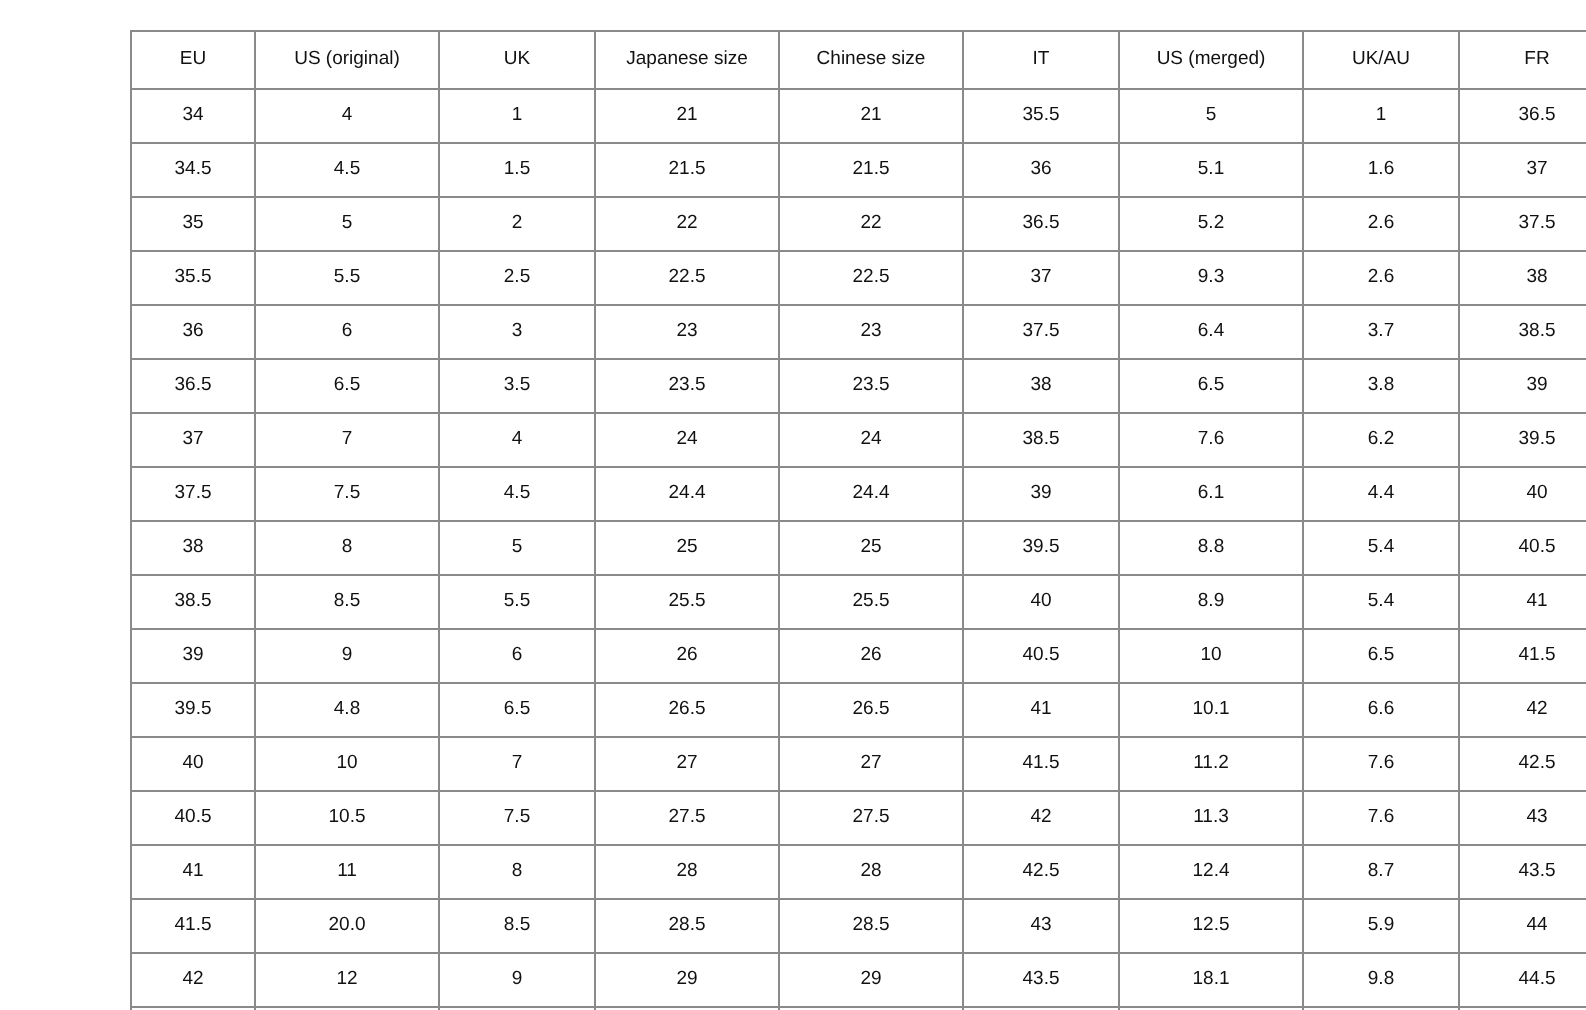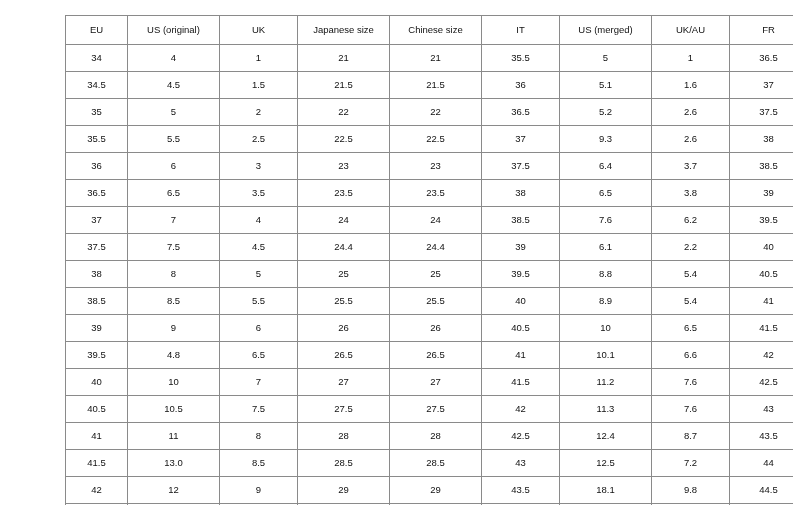--- a/index.html
+++ b/index.html
@@ -164,21 +164,21 @@
           <td>39.5</td>
         </tr>
         <tr>
           <td>37.5</td>
           <td>7.5</td>
           <td>4.5</td>
           <td>24.4</td>
           <td>24.4</td>
           <td>39</td>
           <td>6.1</td>
-          <td>2.2</td>
+          <td>4.4</td>
           <td>40</td>
         </tr>
         <tr>
           <td>38</td>
           <td>8</td>
           <td>5</td>
           <td>25</td>
           <td>25</td>
           <td>39.5</td>
           <td>8.8</td>
@@ -246,27 +246,27 @@
           <td>8</td>
           <td>28</td>
           <td>28</td>
           <td>42.5</td>
           <td>12.4</td>
           <td>8.7</td>
           <td>43.5</td>
         </tr>
         <tr>
           <td>41.5</td>
-          <td>13.0</td>
+          <td>20.0</td>
           <td>8.5</td>
           <td>28.5</td>
           <td>28.5</td>
           <td>43</td>
           <td>12.5</td>
-          <td>7.2</td>
+          <td>5.9</td>
           <td>44</td>
         </tr>
         <tr>
           <td>42</td>
           <td>12</td>
           <td>9</td>
           <td>29</td>
           <td>29</td>
           <td>43.5</td>
           <td>18.1</td>

